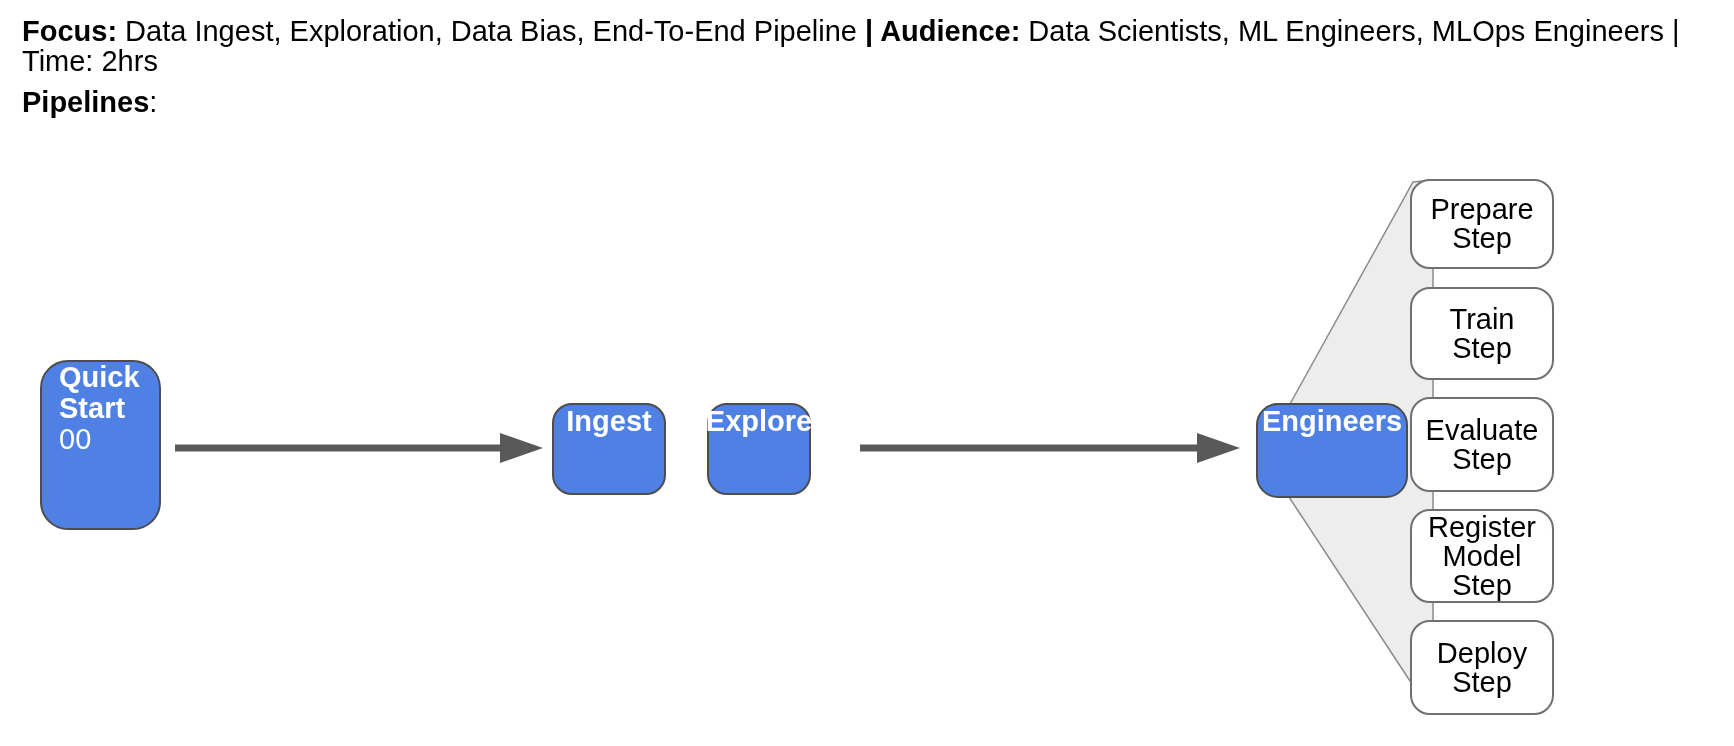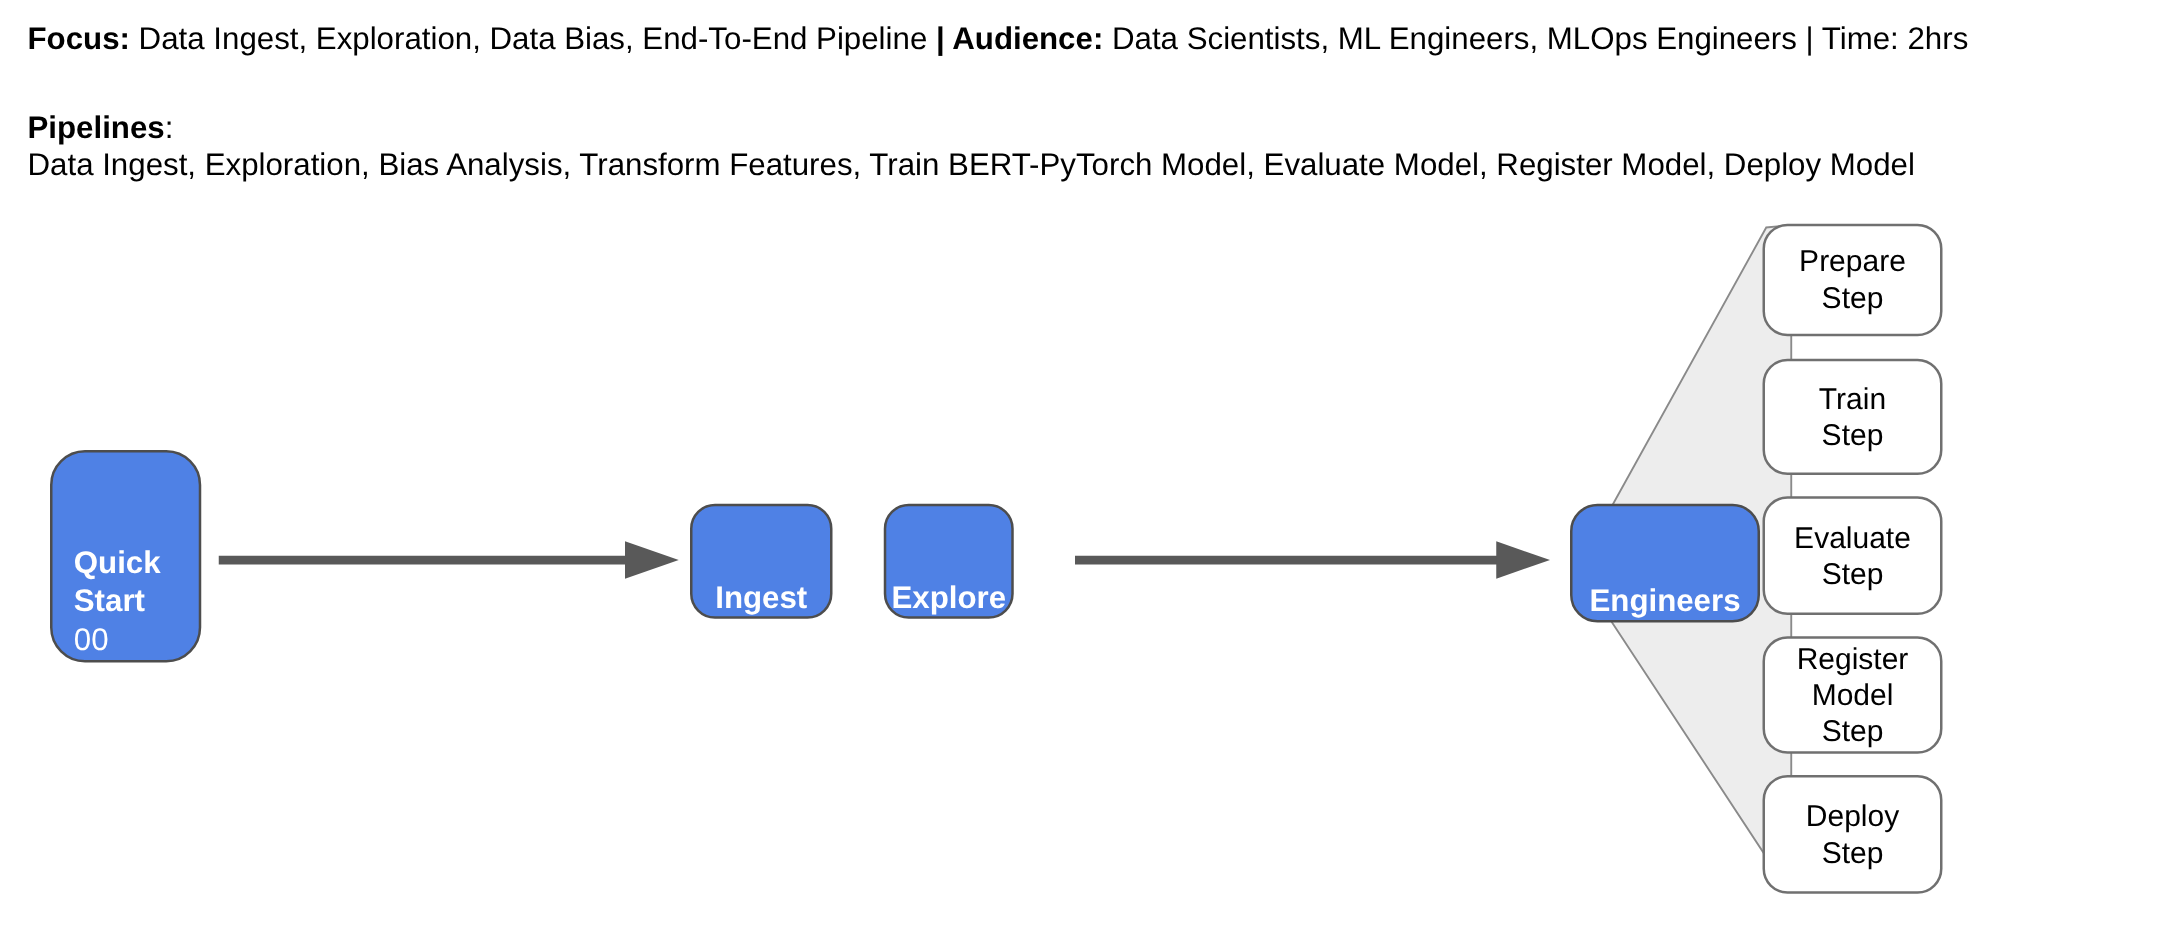--- a/index.html
+++ b/index.html
@@ -16,44 +16,44 @@
   .canvas{
     position:relative;
     width:1734px;
     height:746px;
     background:#ffffff;
     overflow:hidden;
   }
   .hline{
     position:absolute;
     left:22px;
-    font-size:25px;
+    font-size:29px;
     line-height:30px;
     color:#000000;
     white-space:pre-wrap;
   }
   .hline .b{font-weight:bold;}
   #svg-layer{
     position:absolute;
     left:0;top:0;
     width:1734px;height:746px;
     z-index:1;
     pointer-events:none;
   }
   .node{
     position:absolute;
     z-index:2;
     background:var(--node-blue);
     border:2.5px solid var(--node-border);
     border-radius:22px;
     color:#ffffff;
     font-weight:bold;
-    font-size:25px;
+    font-size:29px;
     display:flex;
-    align-items:flex-end;
+    align-items:flex-start;
     justify-content:center;
     text-align:center;
   }
   .node.quick{
     left:40px;top:360px;width:121px;height:170px;
     border-radius:28px;
     justify-content:flex-start;
     text-align:left;
     padding-left:17px;
   }
@@ -64,21 +64,21 @@
   .node.pipelines{left:1256px;top:403px;width:152px;height:95px;border-radius:22px;}
   .step{
     position:absolute;
     z-index:2;
     left:1410px;
     width:144px;
     background:#ffffff;
     border:2px solid var(--step-border);
     border-radius:20px;
     color:#000000;
-    font-size:24px;
+    font-size:29px;
     line-height:29px;
     display:flex;
     align-items:center;
     justify-content:center;
     text-align:center;
     white-space:pre-line;
   }
   .step.s0{top:179px;height:90px;}
   .step.s1{top:287px;height:93px;}
   .step.s2{top:397px;height:95px;}
@@ -87,21 +87,20 @@
 </style>
 </head>
 <body>
 
 <div class="canvas">
 
   <div class="hline" style="top:16px;"><span class="b">Focus:</span><span> Data Ingest, Exploration, Data Bias, End-To-End Pipeline </span><span class="b">| Audience:</span><span> Data Scientists, ML Engineers, MLOps Engineers | Time: 2hrs</span></div>
 
   <div class="hline" style="top:87px;"><span class="b">Pipelines</span><span>:</span></div>
 
-  <div class="hline" style="top:117px;">Data Ingest, Exploration, Bias Analysis, Transform Features, Train BERT-PyTorch Model, Evaluate Model, Register Model, Deploy Model</div>
 
   <svg id="svg-layer" viewBox="0 0 1734 746">
     <polygon points="1290,404 1413,182 1433,180 1433,686 1412,684 1289,497" fill="#ededed" stroke="#8a8a8a" stroke-width="1.5"></polygon>
     <g>
       <line x1="175" y1="448" x2="502" y2="448" stroke="#595959" stroke-width="7"></line>
       <polygon points="500,433 543,448 500,463" fill="#595959"></polygon>
     </g>
     <g>
       <line x1="860" y1="448" x2="1199" y2="448" stroke="#595959" stroke-width="7"></line>
       <polygon points="1197,433 1240,448 1197,463" fill="#595959"></polygon>

